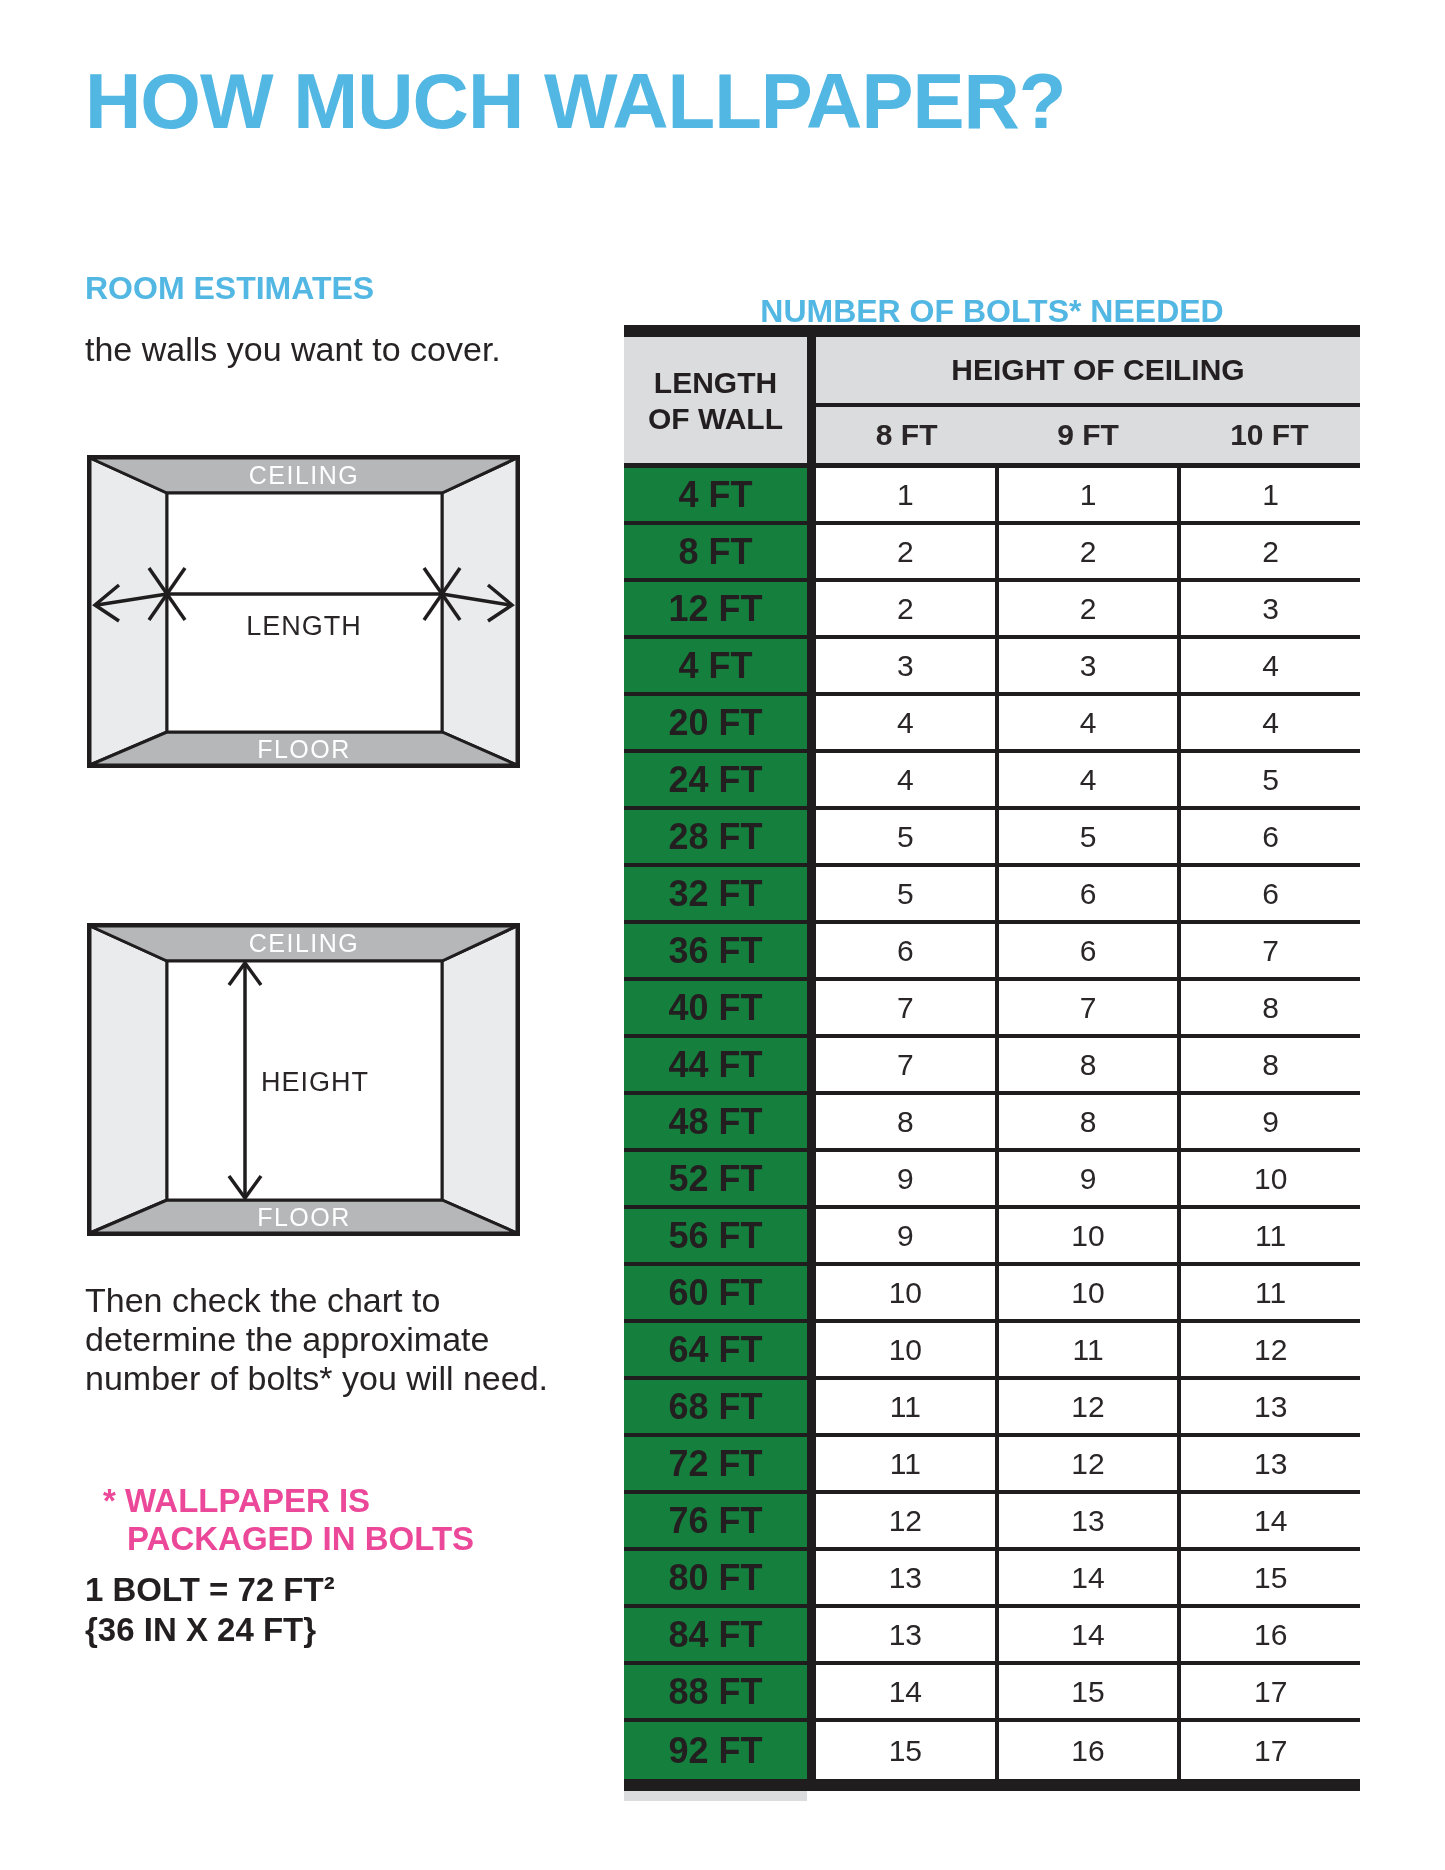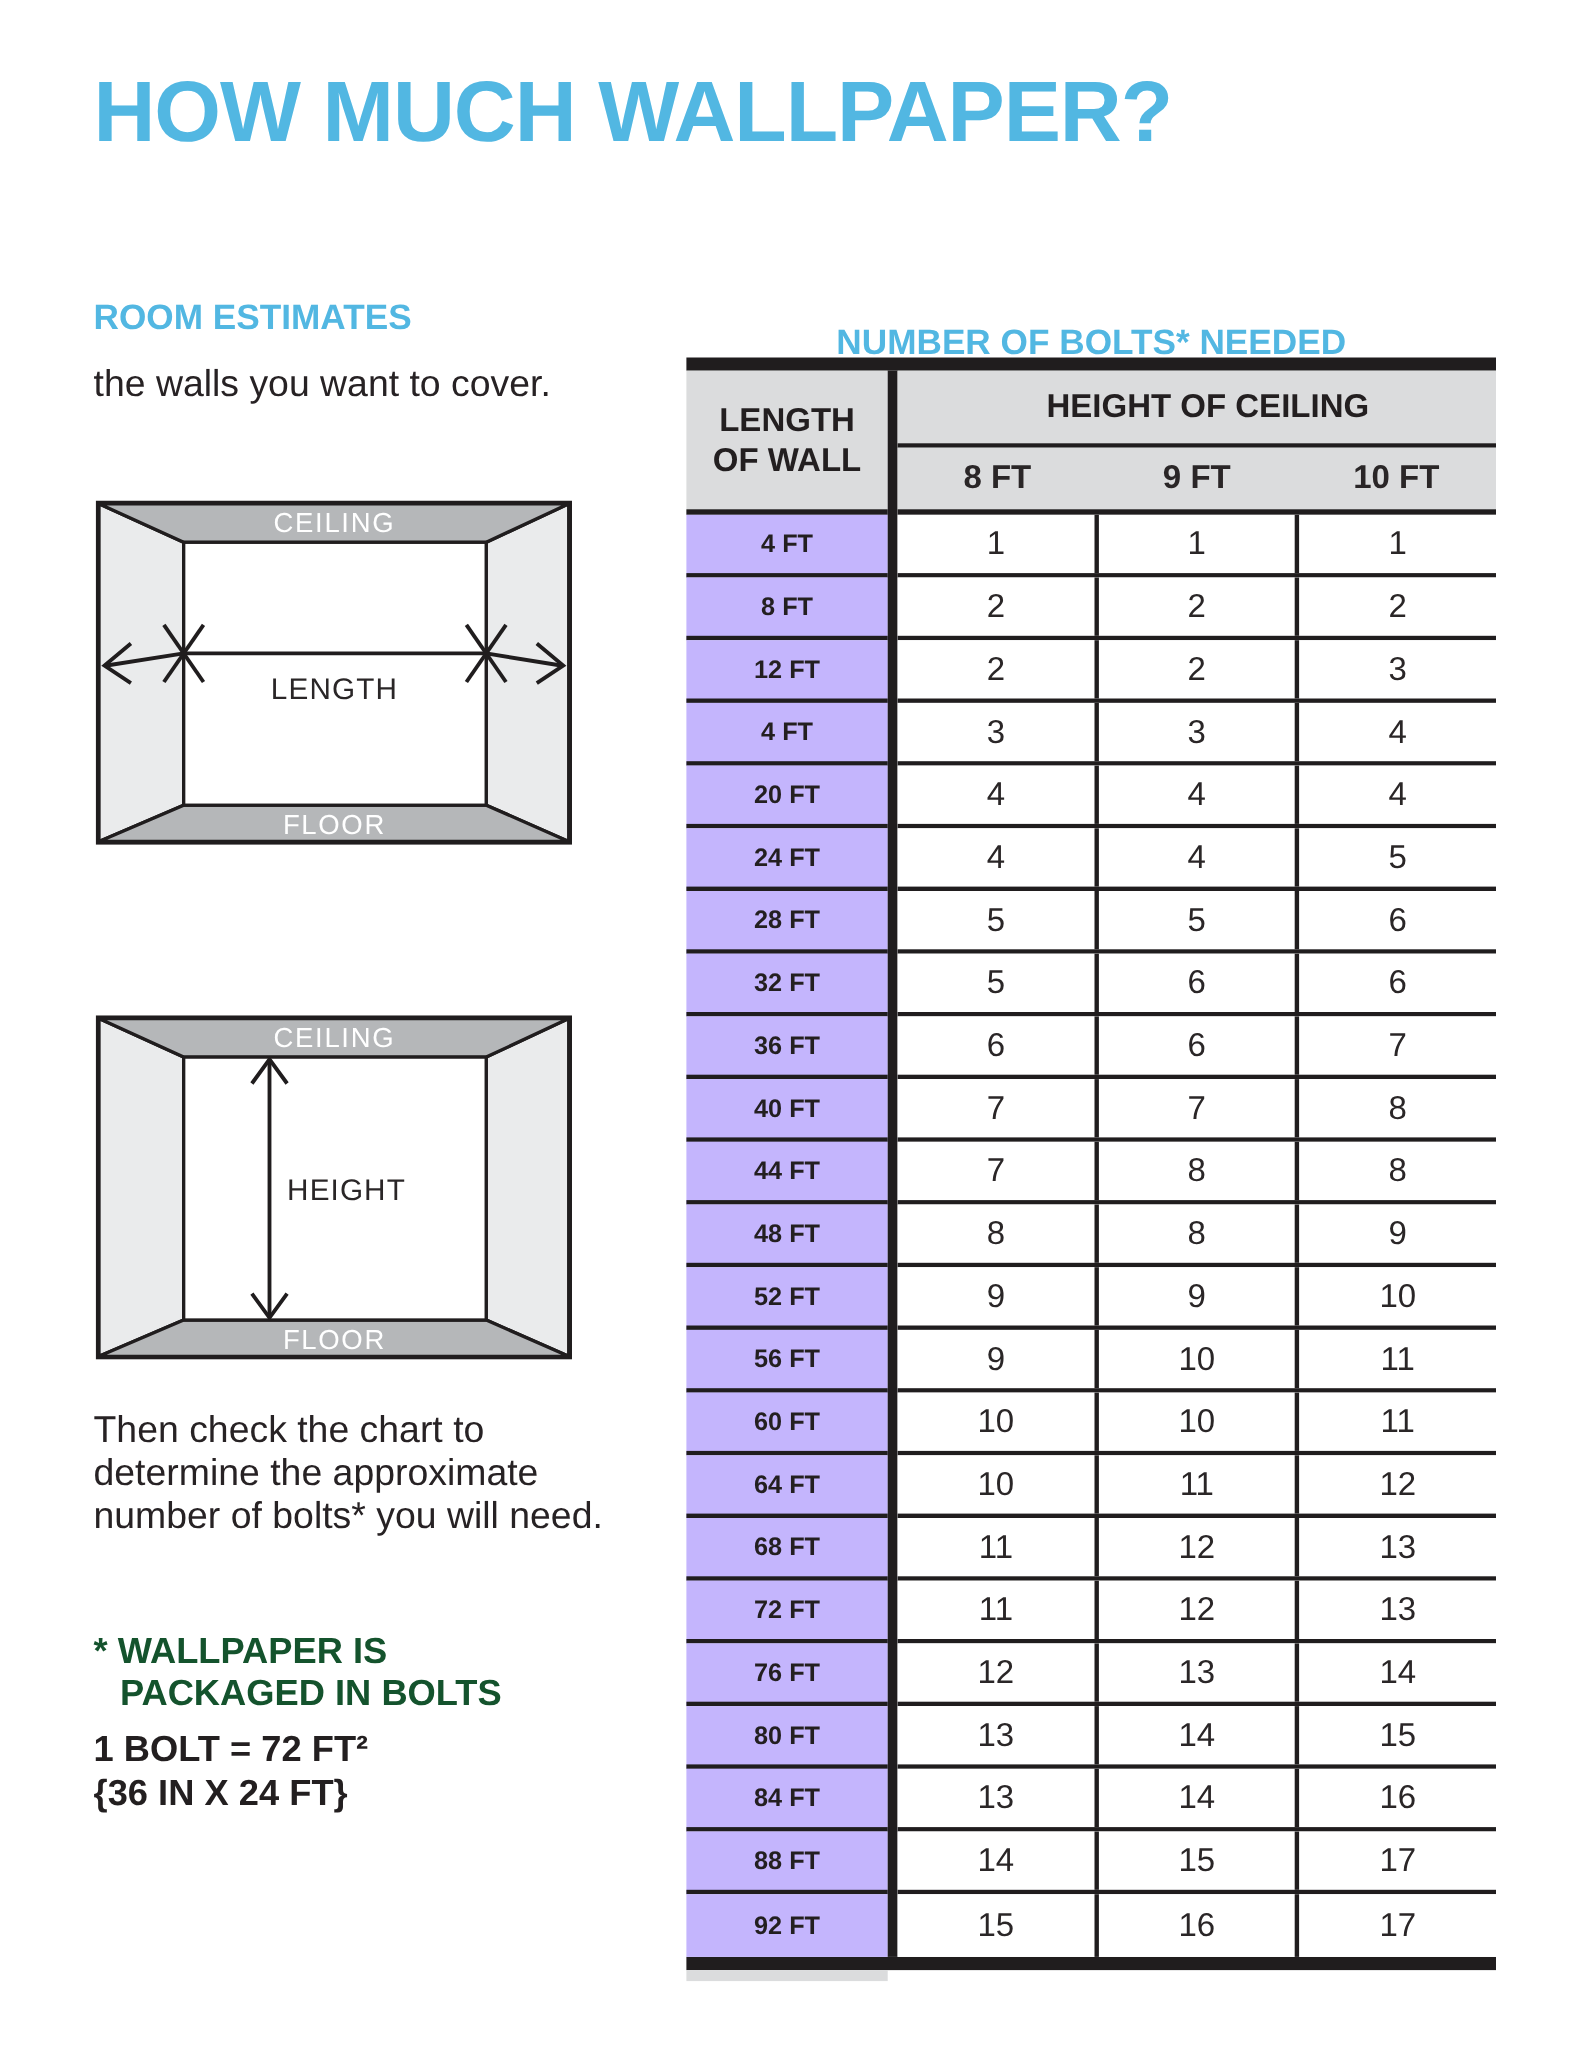--- a/index.html
+++ b/index.html
@@ -16,21 +16,21 @@
   }
   .room-heading{left:85px;top:270px;}
   .table-heading{
     position:absolute;left:624px;top:293px;width:736px;text-align:center;
     font-size:32px;font-weight:bold;color:#52b7e2;line-height:36px;
   }
   .body-text{position:absolute;left:85px;font-size:34px;line-height:39px;color:#272224;}
   .para1{top:330px;}
   .para2{top:808px;}
   .para3{top:1281px;}
-  .footnote{position:absolute;left:85px;top:1482px;font-size:33px;line-height:38px;font-weight:bold;color:#14532d;}
+  .footnote{position:absolute;left:103px;top:1482px;font-size:33px;line-height:38px;font-weight:bold;color:#ec4899;}
   .footnote .indent{padding-left:24px;}
   .boltinfo{position:absolute;left:85px;top:1570px;font-size:33px;line-height:40px;font-weight:bold;color:#231f20;}
 
   .diagram{position:absolute;left:87px;width:433px;height:313px;}
   .diagram1{top:455px;}
   .diagram2{top:923px;}
   .diagram .wall-label{fill:#ffffff;font-size:25px;letter-spacing:1.5px;}
   .diagram .measure-label{fill:#2a2627;font-size:27px;letter-spacing:1px;}
 
   
@@ -38,23 +38,23 @@
   .btable *{box-sizing:border-box;}
   .bt-top{height:12px;background:#201d1e;}
   .bt-bottom{height:12px;background:#201d1e;}
   .bt-main{display:flex;align-items:stretch;}
   .bt-labelcol{width:183px;flex:0 0 183px;}
   .bt-corner{
     height:131px;background:#dbdcdd;border-bottom:5px solid #201d1e;
     text-align:center;font-size:30px;font-weight:bold;line-height:36px;padding-top:28px;color:#231f20;
   }
   .bt-label{
-    height:57px;background:#c4b5fd;border-bottom:4px solid #201d1e;
+    height:57px;background:#15803d;border-bottom:4px solid #201d1e;
     display:flex;align-items:center;justify-content:center;
-    font-size:23px;font-weight:bold;color:#231f20;
+    font-size:36px;font-weight:bold;color:#231f20;
   }
   .bt-label:last-child{border-bottom:none;}
   .bt-divider{flex:0 0 9px;background:#201d1e;}
   .bt-datacol{flex:1 1 auto;display:flex;flex-direction:column;}
   .bt-group{
     height:70px;background:#dbdcdd;border-bottom:4px solid #201d1e;
     display:flex;align-items:center;justify-content:center;
     font-size:30px;font-weight:bold;color:#231f20;padding-left:20px;
   }
   .bt-subheaders{

